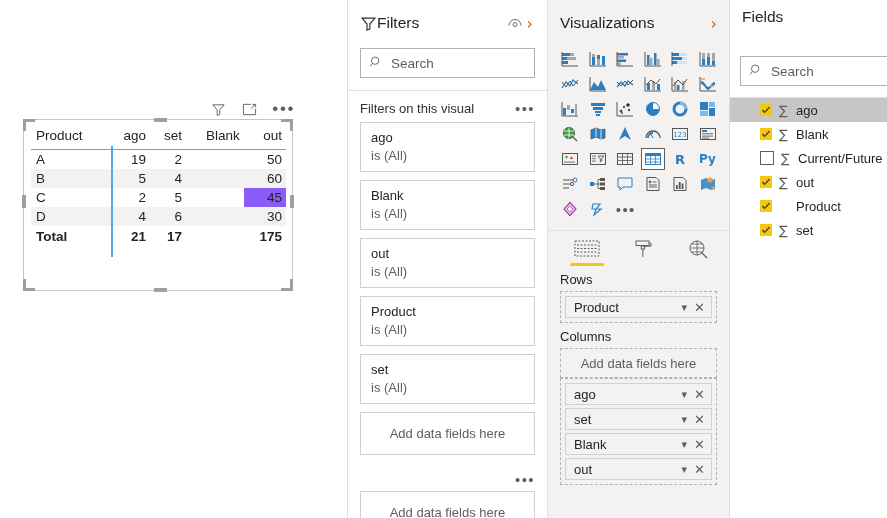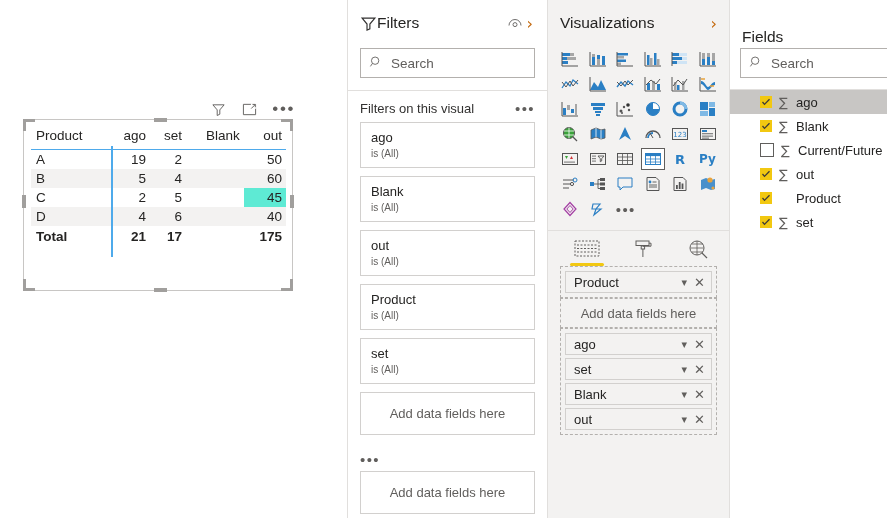--- a/index.html
+++ b/index.html
@@ -24,42 +24,42 @@
   .handle.v{width:4px;height:9px;}
 
   .tbl{position:absolute;left:31px;top:126px;width:255px;}
   .tbl table{border-collapse:collapse;width:100%;font-size:13.5px;}
   .tbl th{font-weight:400;color:#252423;padding:2px 4px 6px 4px;text-align:right;white-space:nowrap;}
   .tbl th.lft{text-align:left;padding-left:5px;}
   .tbl td{padding:2px 4px;text-align:right;color:#252423;white-space:nowrap;}
   .tbl td.lft{text-align:left;padding-left:5px;}
   .tbl thead tr{border-bottom:1.6px solid #4eaaeb;}
   .row-alt{background:#f3f2f1;}
-  .cell-hi{background:#5eead4;margin-left:45px;}
+  .cell-hi{background:#8b5cf6;margin-left:45px;}
   .tot td{font-weight:bold;padding-top:3px;}
   .colsep{position:absolute;left:80px;top:20px;width:1.6px;height:111px;background:#4eaaeb;}
 
   
   .panel-title{font-size:15.5px;color:#252423;font-weight:400;}
 
   
   .filters-pane{position:absolute;left:347px;top:0;width:201px;height:518px;background:#fff;border-left:1px solid #e1dfdd;border-right:1px solid #e1dfdd;box-sizing:border-box;}
   .fp-head{height:46px;display:flex;align-items:center;padding:0 10px 0 12px;}
   .fp-head .ttl{flex:1;}
   .fp-icon{cursor:pointer;color:#605e5c;display:flex;align-items:center;justify-content:center;}
   .chev-right{color:#c46a10;font-size:16px;padding:0 4px;cursor:pointer;font-family:"DejaVu Sans",sans-serif;}
   .fp-search{margin:2px 12px 0 12px;height:30px;border:1px solid #b3b0ad;display:flex;align-items:center;padding:0 8px;box-sizing:border-box;cursor:text;}
   .fp-search .ph{margin-left:8px;color:#605e5c;font-size:13.5px;}
   .fp-div{margin-top:12px;border-top:1px solid #e1dfdd;}
-  .fp-sect{display:flex;align-items:center;padding:10px 12px 6px 12px;}
+  .fp-sect{display:flex;align-items:center;padding:10px 12px 6px 12px;justify-content:flex-end;}
   .fp-sect .lbl{flex:1;color:#323130;font-size:13px;}
   .fp-sect .dots{font-size:15px;line-height:6px;letter-spacing:1.4px;color:#605e5c;cursor:pointer;}
   .fcard{margin:0 12px 8px 12px;border:1px solid #d2d0ce;padding:7px 10px 8px 10px;box-sizing:border-box;cursor:pointer;}
   .fcard .f1{font-size:13px;color:#252423;margin-bottom:3px;}
-  .fcard .f2{font-size:10px;color:#605e5c;}
+  .fcard .f2{font-size:13px;color:#605e5c;}
   .fdrop{margin:2px 12px 0 12px;border:1px solid #d2d0ce;height:43px;display:flex;align-items:center;justify-content:center;color:#605e5c;font-size:13px;box-sizing:border-box;cursor:pointer;}
 
   
   .vis-pane{position:absolute;left:548px;top:0;width:182px;height:518px;background:#f3f2f1;border-right:1px solid #e1dfdd;box-sizing:border-box;}
   .vp-head{height:46px;display:flex;align-items:center;padding:0 8px 0 12px;}
   .vp-head .ttl{flex:1;}
   .icon-grid{display:grid;grid-template-columns:repeat(6,1fr);gap:3px 2px;padding:2px 8px 6px 10px;}
   .vcell{width:24px;height:22px;display:flex;align-items:center;justify-content:center;cursor:pointer;border:1px solid transparent;box-sizing:border-box;}
   .vcell.sel{border:1px solid #605e5c;background:#fff;}
   .vcell svg{display:block;}
@@ -73,21 +73,21 @@
   .well-box{margin:0 12px;border:1px dashed #b3b0ad;padding:4px;box-sizing:border-box;}
   .well-box.empty{border:1px dashed #b3b0ad;height:30px;display:flex;align-items:center;justify-content:center;color:#605e5c;font-size:13px;cursor:pointer;}
   .chip{background:#f3f2f1;border:1px solid #d2d0ce;height:22px;display:flex;align-items:center;padding:0 4px 0 8px;font-size:13px;color:#252423;box-sizing:border-box;margin-bottom:3px;cursor:pointer;}
   .chip:last-child{margin-bottom:0;}
   .chip .nm{flex:1;}
   .chip .cv{color:#605e5c;font-size:11px;padding:0 5px;cursor:pointer;}
   .chip .cx{color:#605e5c;font-size:13px;padding:0 2px;cursor:pointer;}
 
   
   .fields-pane{position:absolute;left:730px;top:0;width:157px;height:518px;background:#fff;box-sizing:border-box;}
-  .flp-head{height:46px;display:flex;align-items:flex-end;padding:0 10px 0 12px;}
+  .flp-head{height:46px;display:flex;align-items:flex-start;padding:8px 10px 0 12px;}
   .fl-search{margin:2px 0 0 10px;height:30px;width:165px;border:1px solid #b3b0ad;display:flex;align-items:center;padding:0 8px;box-sizing:border-box;cursor:text;}
   .fl-search .ph{margin-left:8px;color:#605e5c;font-size:13.5px;}
   .fl-div{margin-top:11px;border-top:1px solid #e1dfdd;}
   .tbl-node{display:flex;align-items:center;height:22px;padding-left:8px;gap:4px;cursor:pointer;}
   .tbl-node .nm{font-size:13px;}
   .fitem{display:flex;align-items:center;height:24px;padding-left:30px;gap:7px;cursor:pointer;}
   .fitem.sel{background:#c8c6c4;}
   .chk{width:12px;height:12px;background:#f2c811;display:flex;align-items:center;justify-content:center;flex:none;}
   .chk.off{background:#fff;border:1px solid #605e5c;}
   .chk svg{display:block;}
@@ -164,21 +164,21 @@
           <td>2</td>
           <td>5</td>
           <td></td>
           <td class="cell-hi">45</td>
         </tr>
         <tr class="row-alt">
           <td class="lft">D</td>
           <td>4</td>
           <td>6</td>
           <td></td>
-          <td>40</td>
+          <td>30</td>
         </tr>
         <tr class="tot">
           <td class="lft">Total</td>
           <td>21</td>
           <td>17</td>
           <td></td>
           <td>175</td>
         </tr>
       </tbody>
     </table>
@@ -568,28 +568,30 @@
     <div class="wtab">
       <svg width="22" height="20" viewBox="0 0 22 20">
           <circle cx="9" cy="9" r="7" fill="none" stroke="#605e5c" stroke-width="1"></circle>
           <path d="M2.5 9h13M4 5h11M4 13h11M9 2v14" stroke="#605e5c" stroke-width="0.8"></path>
           <path d="M14 14l5 5" stroke="#605e5c" stroke-width="1.2"></path>
         </svg>
       <div class="ul"></div>
     </div>
   </div>
 
+  <div class="well-label">Rows</div>
   <div class="well-box">
     <div class="chip">
       <span class="nm">Product</span>
       <span class="cv">▾</span>
       <span class="cx">✕</span>
     </div>
   </div>
 
+  <div class="well-label">Columns</div>
   <div class="well-box empty">Add data fields here</div>
 
   <div class="well-box">
     <div class="chip">
       <span class="nm">ago</span>
       <span class="cv">▾</span>
       <span class="cx">✕</span>
     </div>
     <div class="chip">
       <span class="nm">set</span>

